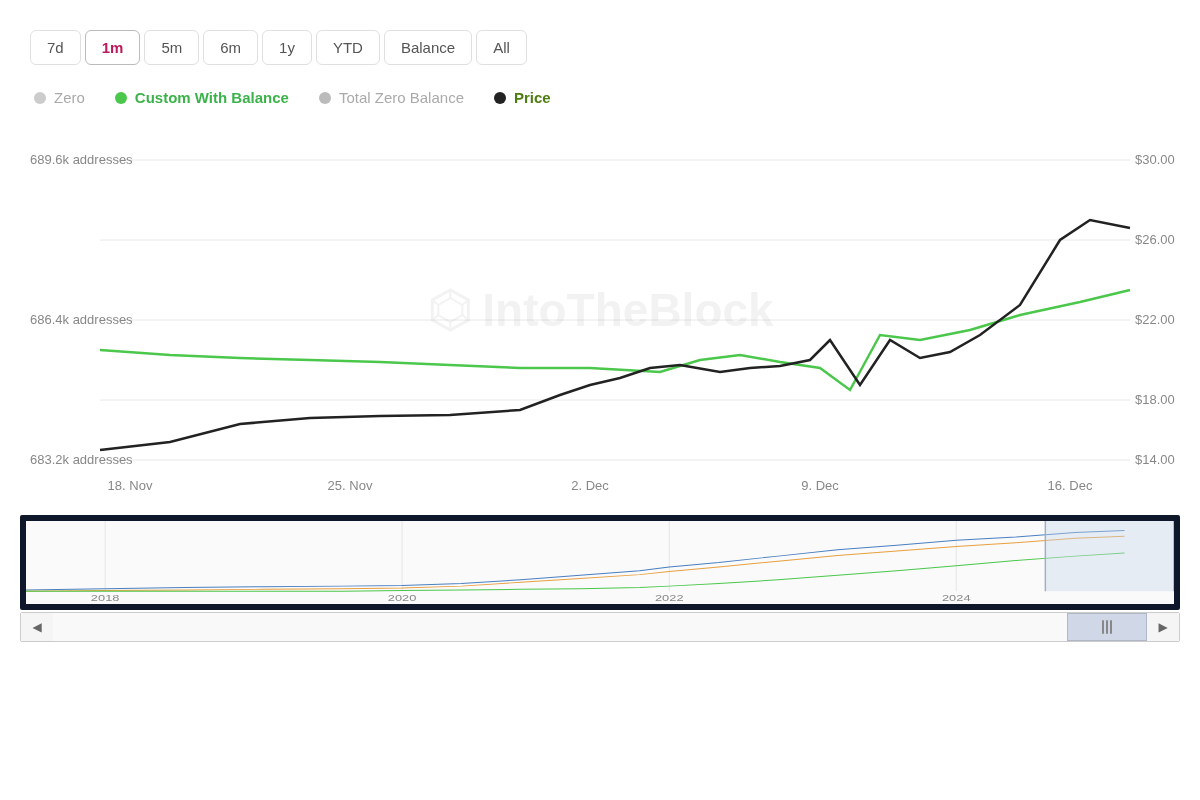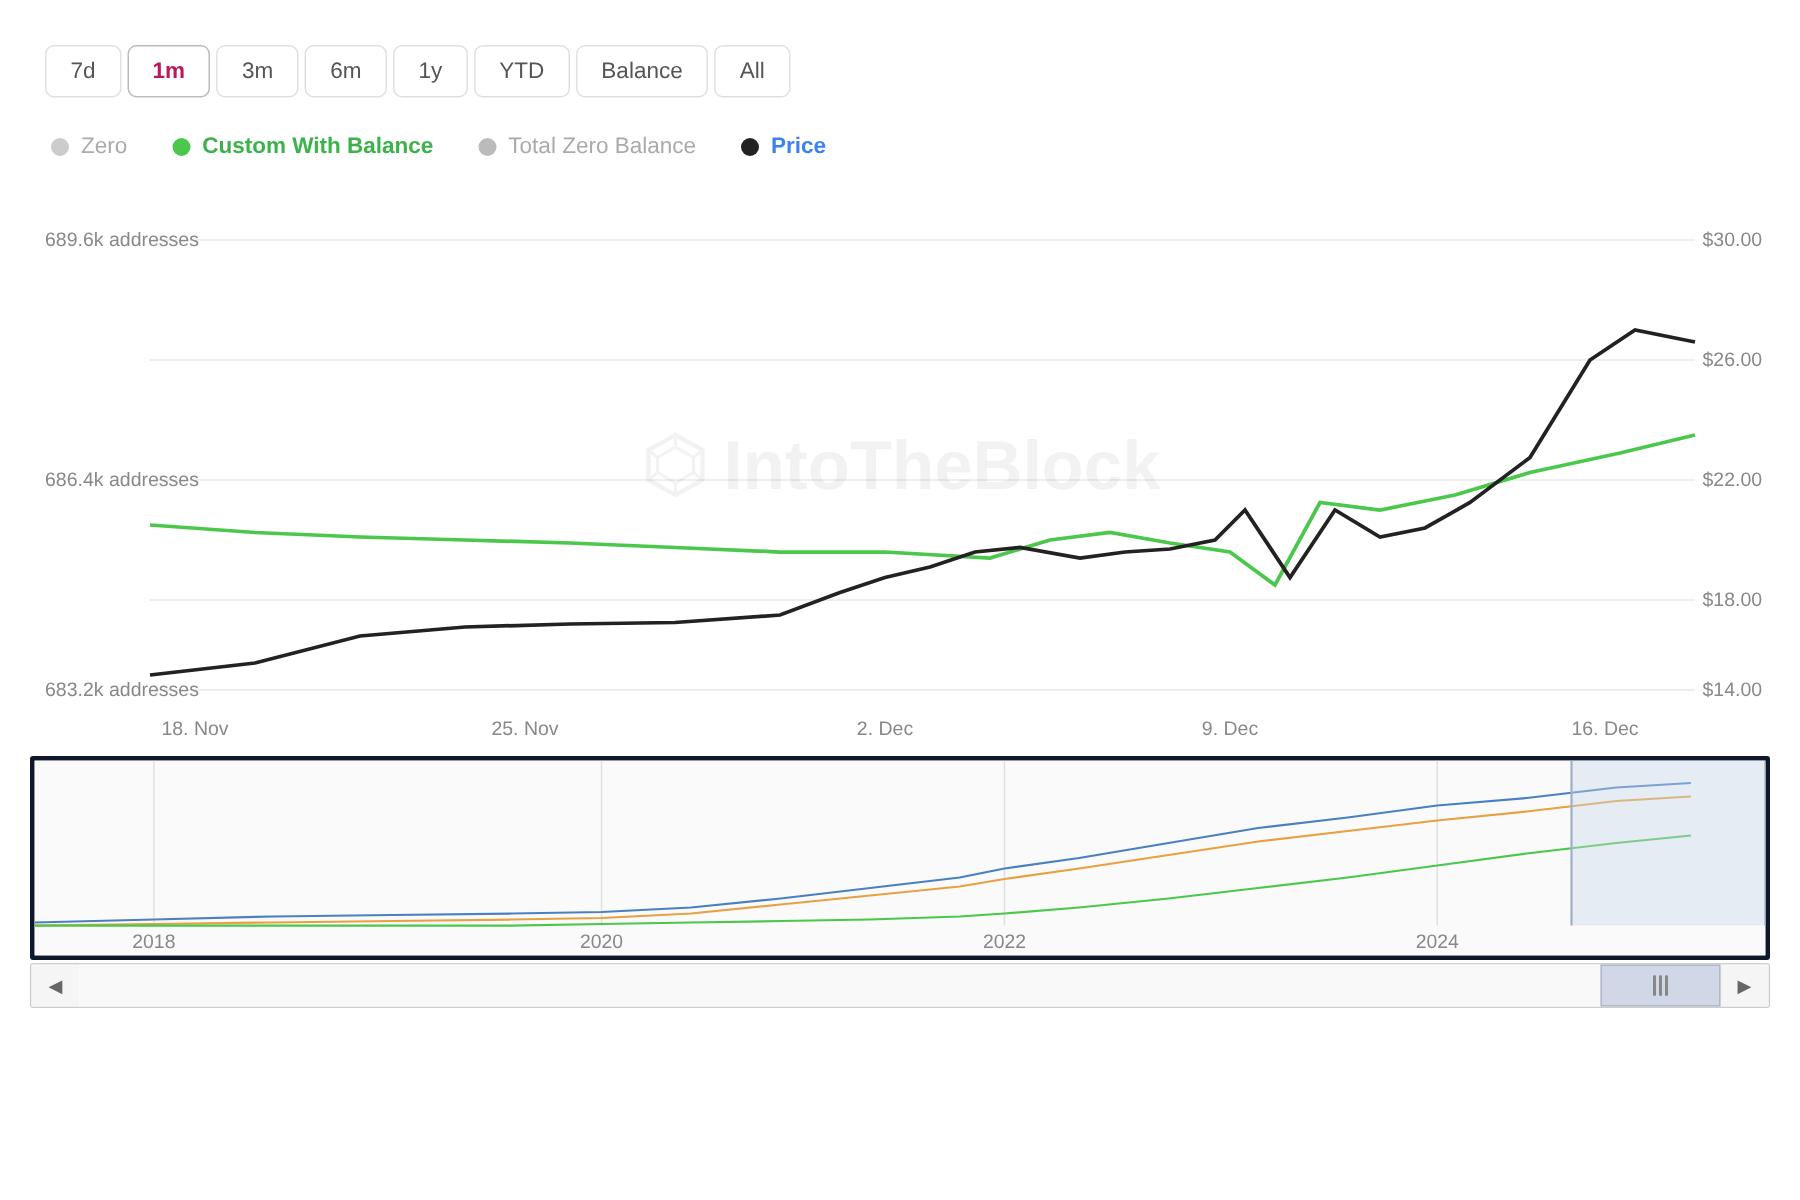--- a/index.html
+++ b/index.html
@@ -58,39 +58,39 @@
     }
     .legend-label {
       color: #aaa;
       font-size: 15px;
     }
     .legend-label.active {
       color: #3cb34a;
       font-weight: 600;
     }
     .legend-label.price {
-      color: #3b82f6;
+      color: #4d7c0f;
       font-weight: 600;
     }
     
     .chart-area {
       position: relative;
       margin: 0 10px;
       height: 380px;
     }
     .chart-svg {
       width: 100%;
       height: 100%;
     }
     
     .mini-chart-area {
       position: relative;
-      margin: 4px 10px 0 10px;
-      height: 136px;
-      border: 3px solid #0f172a;
+      margin: 15px 10px 0 10px;
+      height: 95px;
+      border: 6px solid #0f172a;
       border-radius: 2px;
       overflow: hidden;
     }
     .mini-svg {
       width: 100%;
       height: 100%;
     }
     
     .scrollbar-nav {
       display: flex;
@@ -159,21 +159,21 @@
     }
   </style>
 </head>
 <body>
 
 <div class="container">
 
   <div class="time-buttons">
     <button class="time-btn">7d</button>
     <button class="time-btn active">1m</button>
-    <button class="time-btn">3m</button>
+    <button class="time-btn">5m</button>
     <button class="time-btn">6m</button>
     <button class="time-btn">1y</button>
     <button class="time-btn">YTD</button>
     <button class="time-btn">Balance</button>
     <button class="time-btn">All</button>
   </div>
 
   <div class="legend">
     <div class="legend-item">
       <div class="legend-dot" style="background:#cccccc;"></div>

